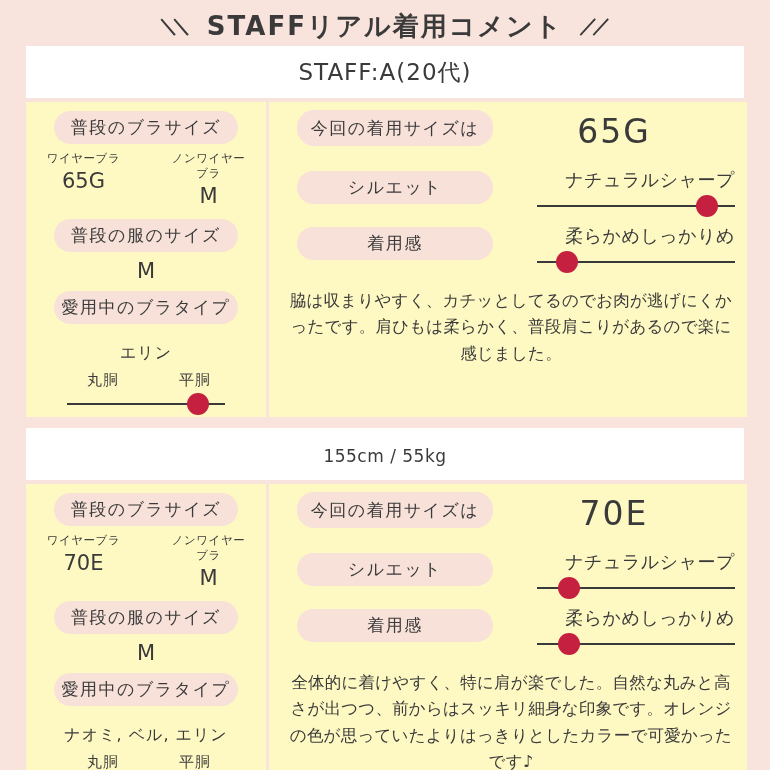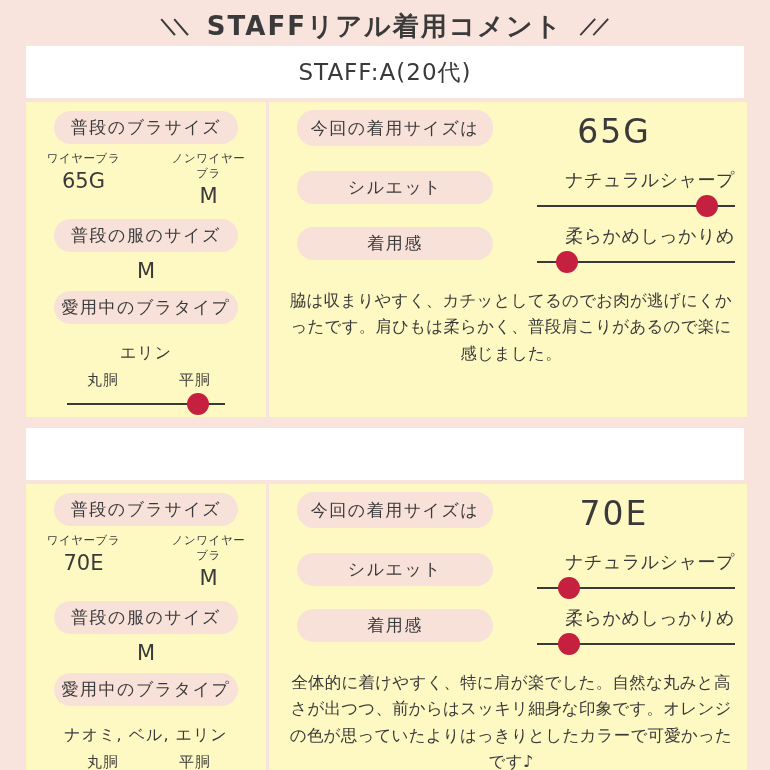--- a/index.html
+++ b/index.html
@@ -142,20 +142,21 @@
           </div>
         </div>
       </div>
       <div class="comment">脇は収まりやすく、カチッとしてるのでお肉が逃げにくかったです。肩ひもは柔らかく、普段肩こりがあるので楽に感じました。</div>
     </div>
   </div>
 </div>
 
 <div class="section">
   <div class="section-header">
+    <span class="staff-stats">155cm / 55kg</span>
   </div>
   <div class="section-body">
     <div class="col left-col">
       <div class="pill pill-left">普段のブラサイズ</div>
       <div class="bra-row">
         <div class="bra-col">
           <div class="bra-label">ワイヤーブラ</div>
           <div class="bra-value">70E</div>
         </div>
         <div class="bra-col">

